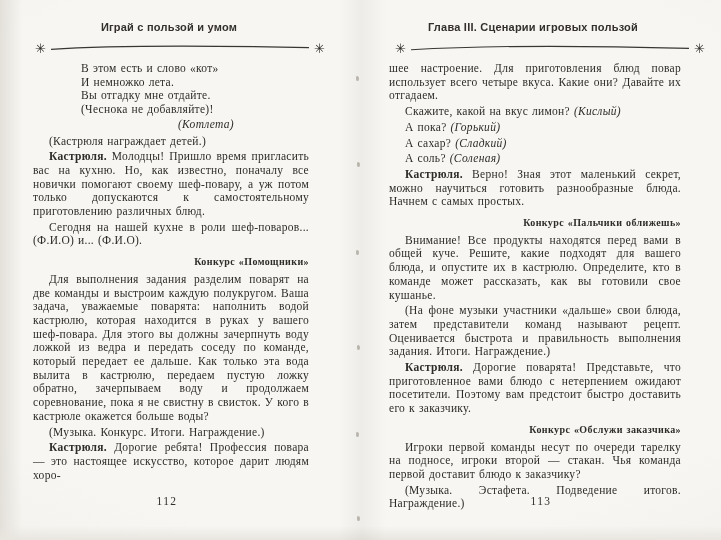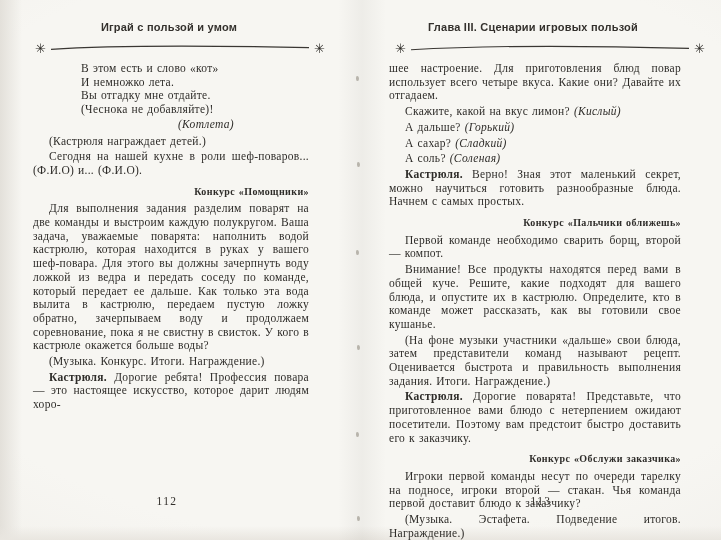--- a/index.html
+++ b/index.html
@@ -121,20 +121,21 @@
   </div>
   <div class="page-body" id="left-body">
       <div class="verse">
         <div class="verse-line">В этом есть и слово «кот»</div>
         <div class="verse-line">И немножко лета.</div>
         <div class="verse-line">Вы отгадку мне отдайте.</div>
         <div class="verse-line">(Чеснока не добавляйте)!</div>
         <div class="verse-answer">(Котлета)</div>
       </div>
       <p class="stage">(Кастрюля награждает детей.)</p>
+      <p class="para"><b class="speaker">Кастрюля. </b>Молодцы! Пришло время пригласить вас на кухню. Но, как известно, поначалу все новички помогают своему шеф-повару, а уж потом только допускаются к самостоятельному приготовлению различных блюд.</p>
       <p class="para">Сегодня на нашей кухне в роли шеф-поваров... (Ф.И.О) и... (Ф.И.О).</p>
       <h3 class="heading">Конкурс «Помощники»</h3>
       <p class="para">Для выполнения задания разделим поварят на две команды и выстроим каждую полукругом. Ваша задача, уважаемые поварята: наполнить водой кастрюлю, которая находится в руках у вашего шеф-повара. Для этого вы должны зачерпнуть воду ложкой из ведра и передать соседу по команде, который передает ее дальше. Как только эта вода вылита в кастрюлю, передаем пустую ложку обратно, зачерпываем воду и продолжаем соревнование, пока я не свистну в свисток. У кого в кастрюле окажется больше воды?</p>
       <p class="stage">(Музыка. Конкурс. Итоги. Награждение.)</p>
       <p class="para"><b class="speaker">Кастрюля. </b>Дорогие ребята! Профессия повара — это настоящее искусство, которое дарит людям хоро-</p>
     </div>
   <div class="pagenum">112</div>
 </div>
 
 <div class="page page-right">
@@ -142,26 +143,25 @@
   <div class="rule-row">
     <span class="star">✳</span>
     <svg class="swash" viewBox="0 0 100 12" preserveAspectRatio="none" aria-hidden="true">
       <path d="M0,7.8 C 25,3.6 60,3.4 100,6.4" vector-effect="non-scaling-stroke"></path>
     </svg>
     <span class="star">✳</span>
   </div>
   <div class="page-body" id="right-body">
       <p class="para noindent">шее настроение. Для приготовления блюд повар использует всего четыре вкуса. Какие они? Давайте их отгадаем.</p>
       <p class="qa"><span class="q">Скажите, какой на вкус лимон? </span><span class="a">(Кислый)</span></p>
-      <p class="qa"><span class="q">А дальше? </span><span class="a">(Горький)</span></p>
+      <p class="qa"><span class="q">А пока? </span><span class="a">(Горький)</span></p>
       <p class="qa"><span class="q">А сахар? </span><span class="a">(Сладкий)</span></p>
       <p class="qa"><span class="q">А соль? </span><span class="a">(Соленая)</span></p>
       <p class="para"><b class="speaker">Кастрюля. </b>Верно! Зная этот маленький секрет, можно научиться готовить разнообразные блюда. Начнем с самых простых.</p>
       <h3 class="heading">Конкурс «Пальчики оближешь»</h3>
-      <p class="para">Первой команде необходимо сварить борщ, второй — компот.</p>
       <p class="para">Внимание! Все продукты находятся перед вами в общей куче. Решите, какие подходят для вашего блюда, и опустите их в кастрюлю. Определите, кто в команде может рассказать, как вы готовили свое кушанье.</p>
       <p class="stage">(На фоне музыки участники «дальше» свои блюда, затем представители команд называют рецепт. Оценивается быстрота и правильность выполнения задания. Итоги. Награждение.)</p>
       <p class="para"><b class="speaker">Кастрюля. </b>Дорогие поварята! Представьте, что приготовленное вами блюдо с нетерпением ожидают посетители. Поэтому вам предстоит быстро доставить его к заказчику.</p>
       <h3 class="heading">Конкурс «Обслужи заказчика»</h3>
       <p class="para">Игроки первой команды несут по очереди тарелку на подносе, игроки второй — стакан. Чья команда первой доставит блюдо к заказчику?</p>
       <p class="stage">(Музыка. Эстафета. Подведение итогов. Награждение.)</p>
     </div>
   <div class="pagenum">113</div>
 </div>
 

